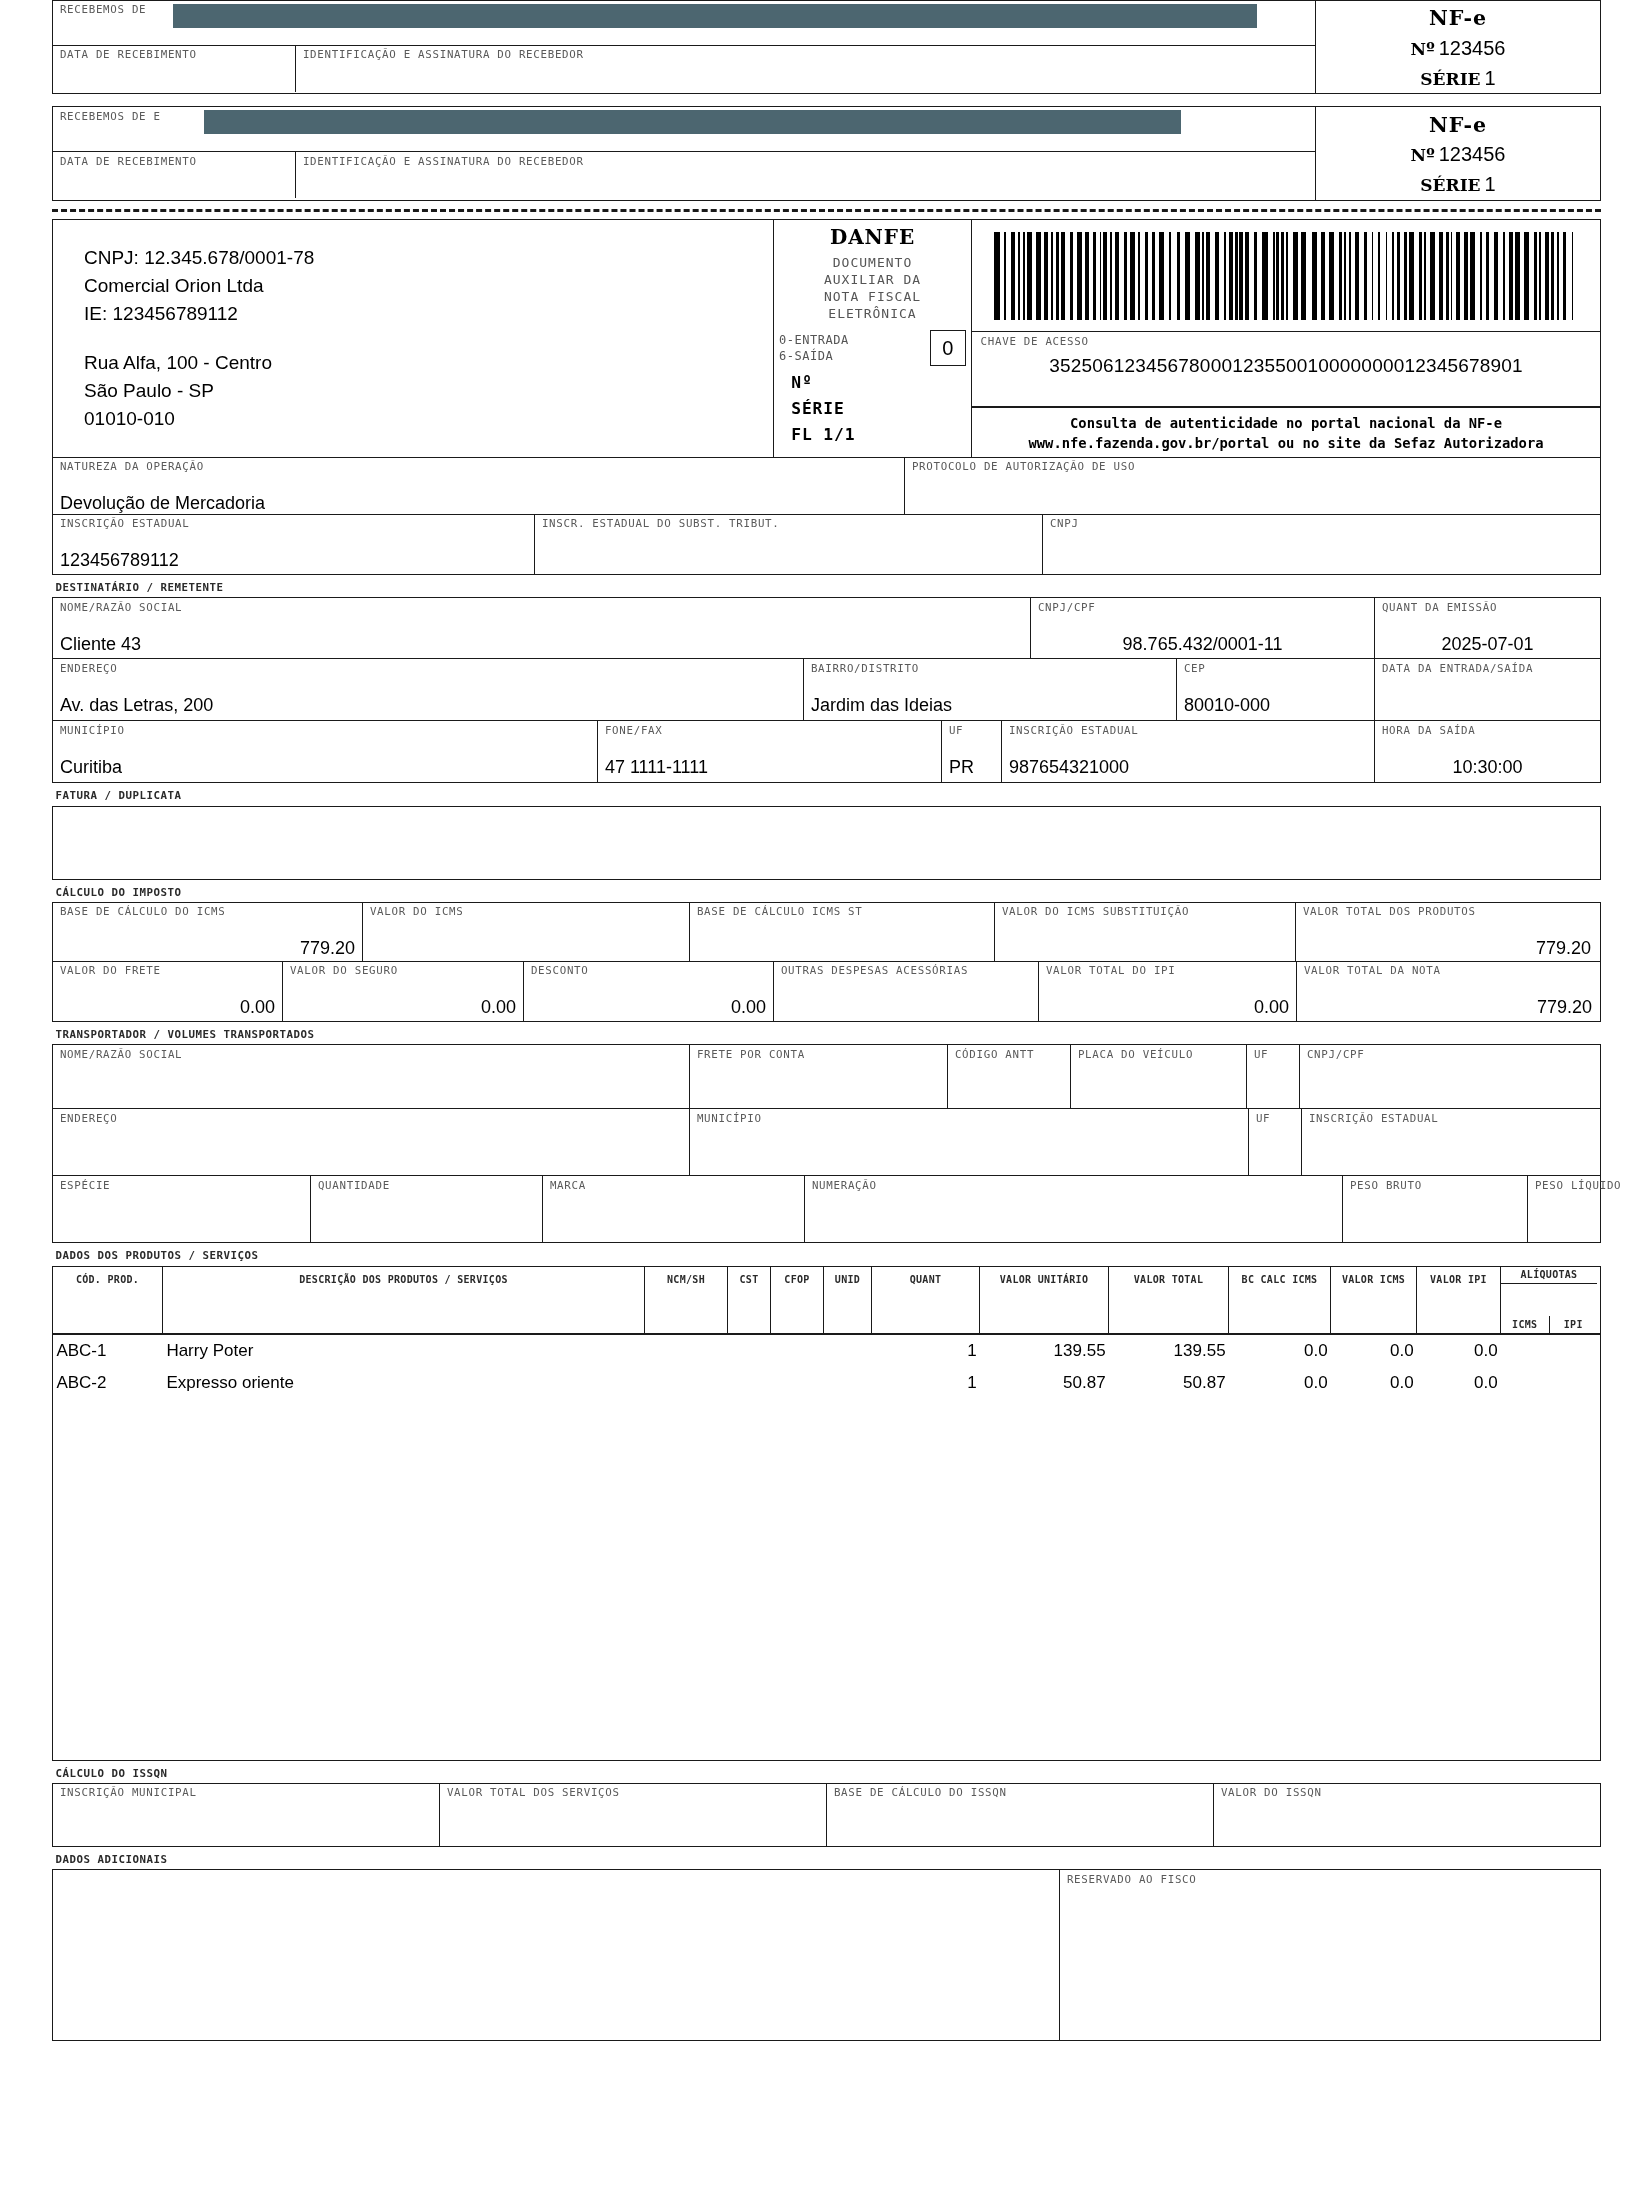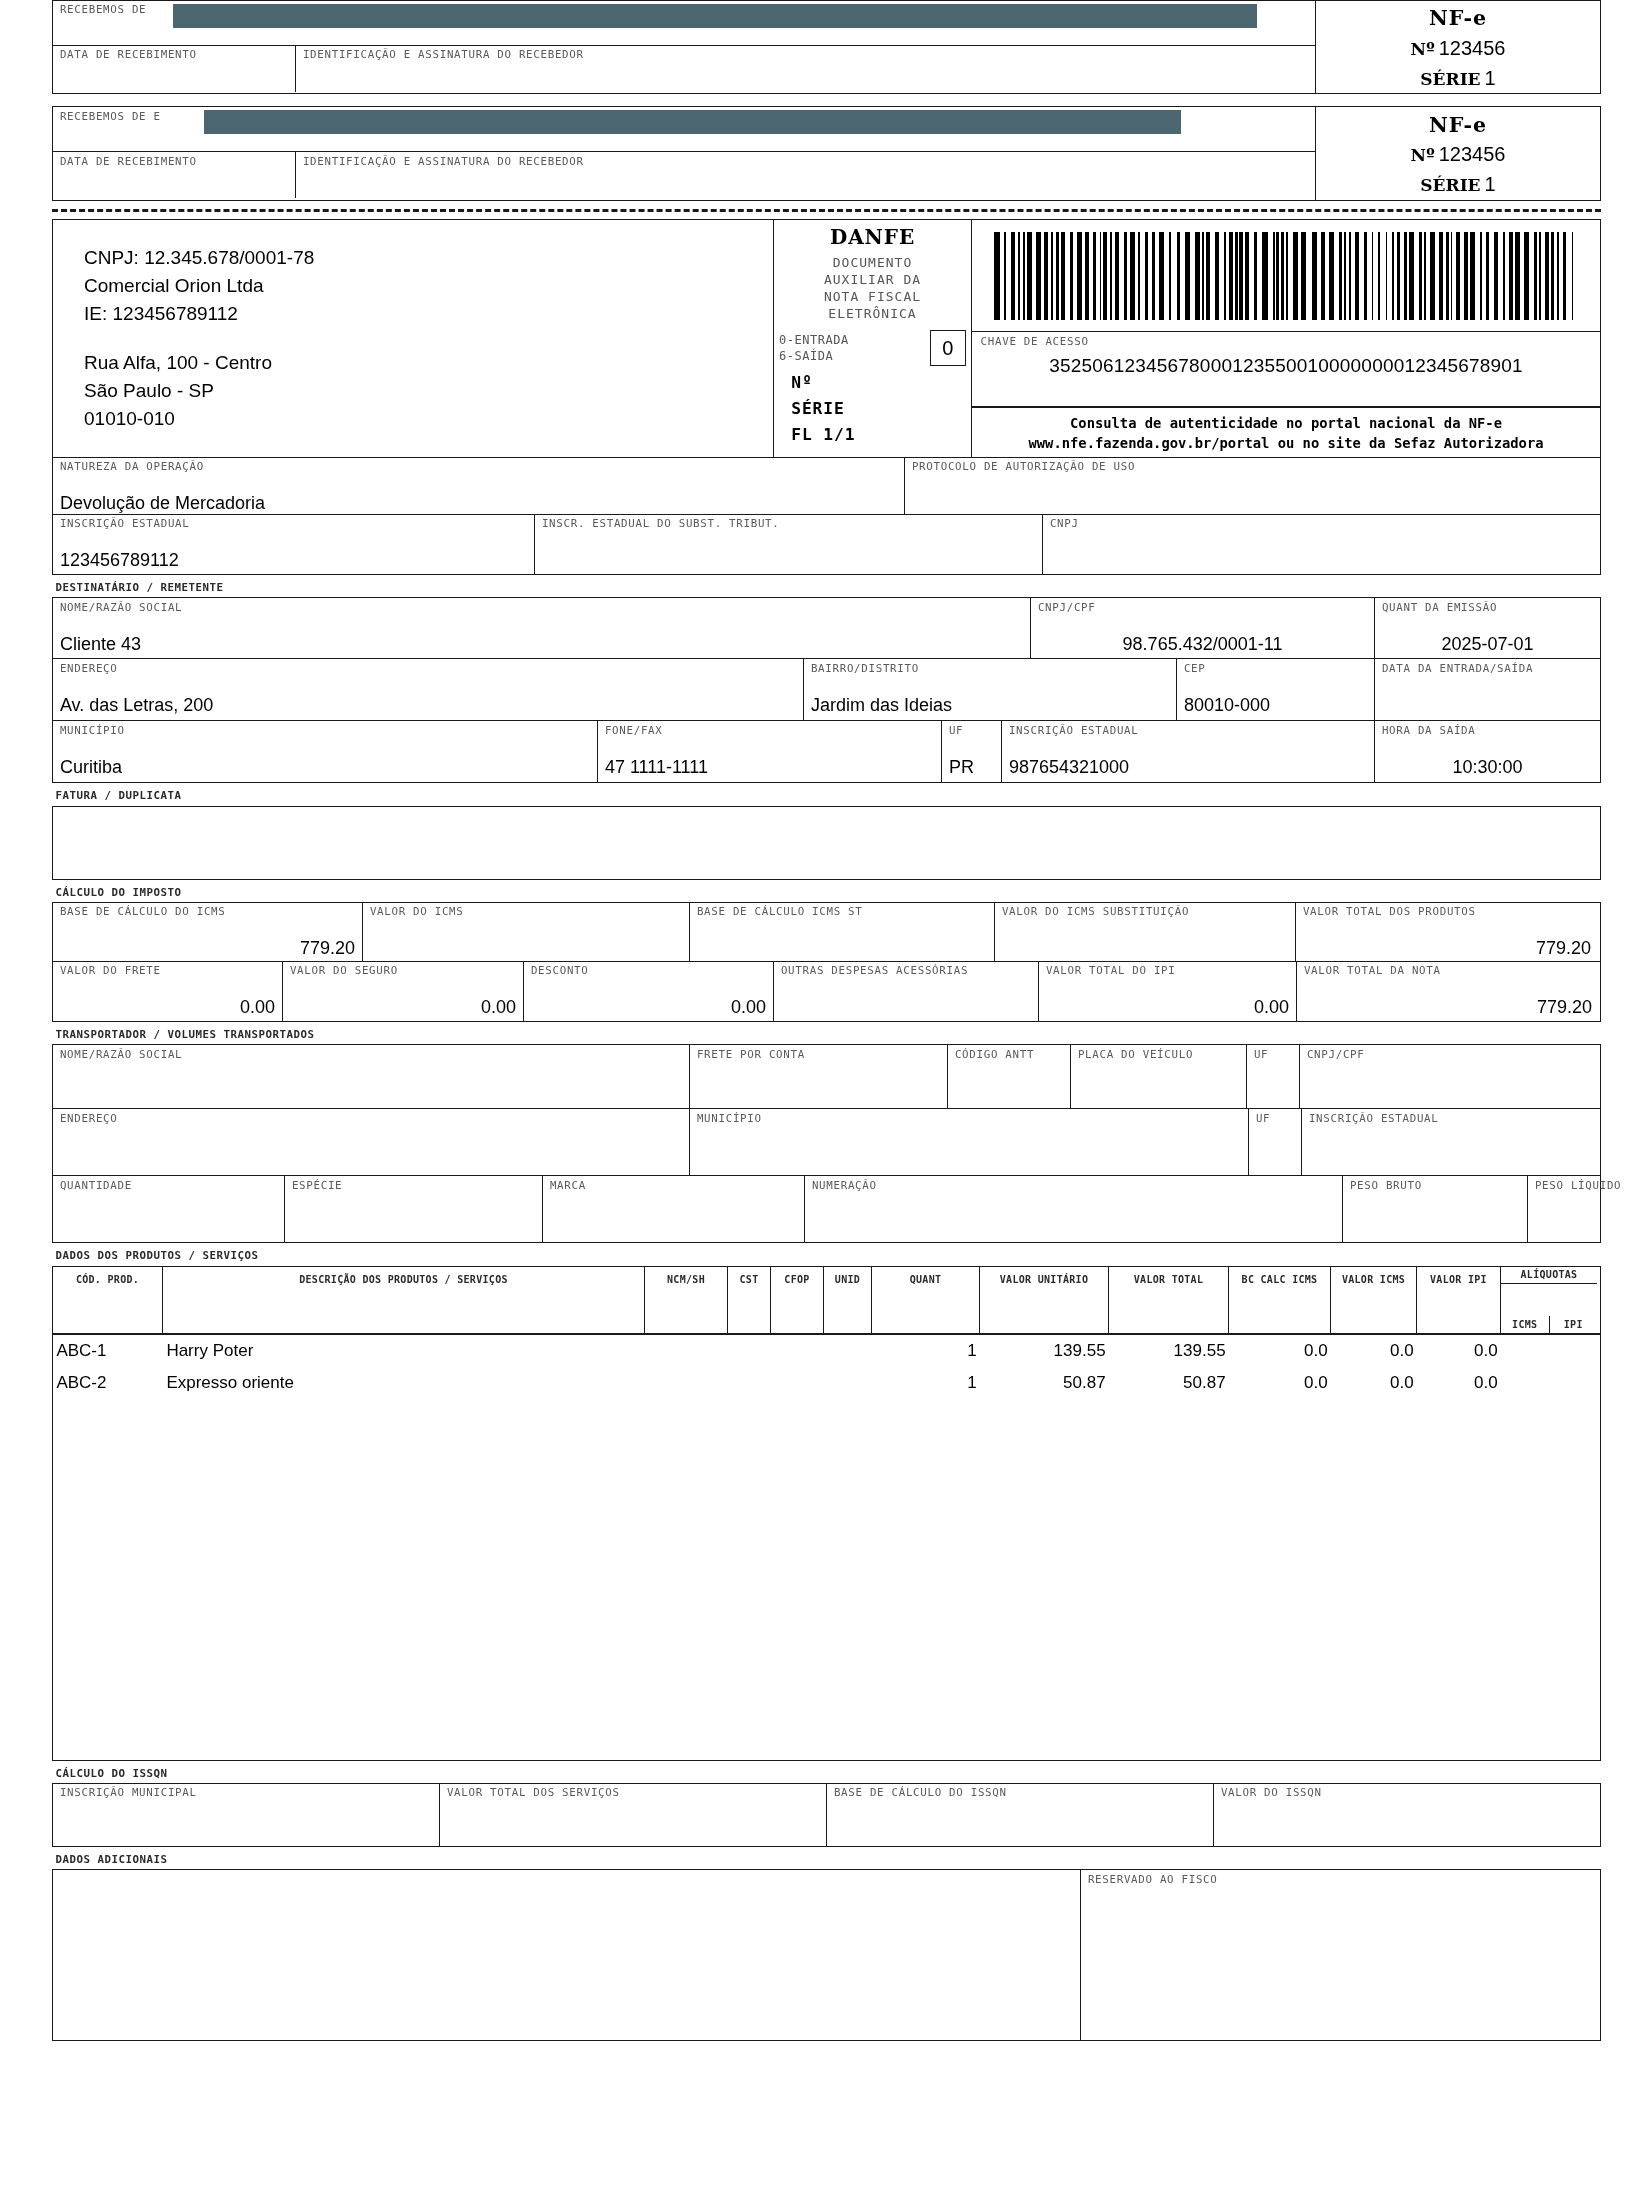--- a/index.html
+++ b/index.html
@@ -202,21 +202,21 @@
   .prow > div { padding: 6px 3.4px; }
   .prow .rr { text-align: right; }
   .prow .cc { text-align: center; }
 
   
   .issqn { display: flex; border: 1.7px solid #1a1a1a; height: 64px; }
   .issqn > div { padding: 3.4px 6.9px; border-right: 1.7px solid #1a1a1a; flex: 1; }
   .issqn > div:last-child { border-right: none; }
 
   
-  .adic { display: flex; border: 1.7px solid #1a1a1a; height: 172px; padding-left: 21px; }
+  .adic { display: flex; border: 1.7px solid #1a1a1a; height: 172px; }
   .adic-a { width: 1007px; border-right: 1.7px solid #1a1a1a; padding: 3.4px 6.9px; }
   .adic-b { flex: 1; padding: 3.4px 6.9px; }
 </style>
 </head>
 <body>
 
 <div class="page">
 
   <div class="recibo">
     <div class="recibo-left">
@@ -661,26 +661,26 @@
       <div style="width: 53px;">
         <span class="lbl">UF</span>
         <div class="val "></div>
       </div>
       <div style="width: 296px;">
         <span class="lbl">INSCRIÇÃO ESTADUAL</span>
         <div class="val "></div>
       </div>
     </div>
   <div class="tr-r n" id="tr-row3" style="height:67px">
+      <div style="width: 258px;">
+        <span class="lbl">ESPÉCIE</span>
+        <div class="val "></div>
+      </div>
       <div style="width: 232px;">
         <span class="lbl">QUANTIDADE</span>
-        <div class="val "></div>
-      </div>
-      <div style="width: 258px;">
-        <span class="lbl">ESPÉCIE</span>
         <div class="val "></div>
       </div>
       <div style="width: 262px;">
         <span class="lbl">MARCA</span>
         <div class="val "></div>
       </div>
       <div style="width: 538px;">
         <span class="lbl">NUMERAÇÃO</span>
         <div class="val "></div>
       </div>

